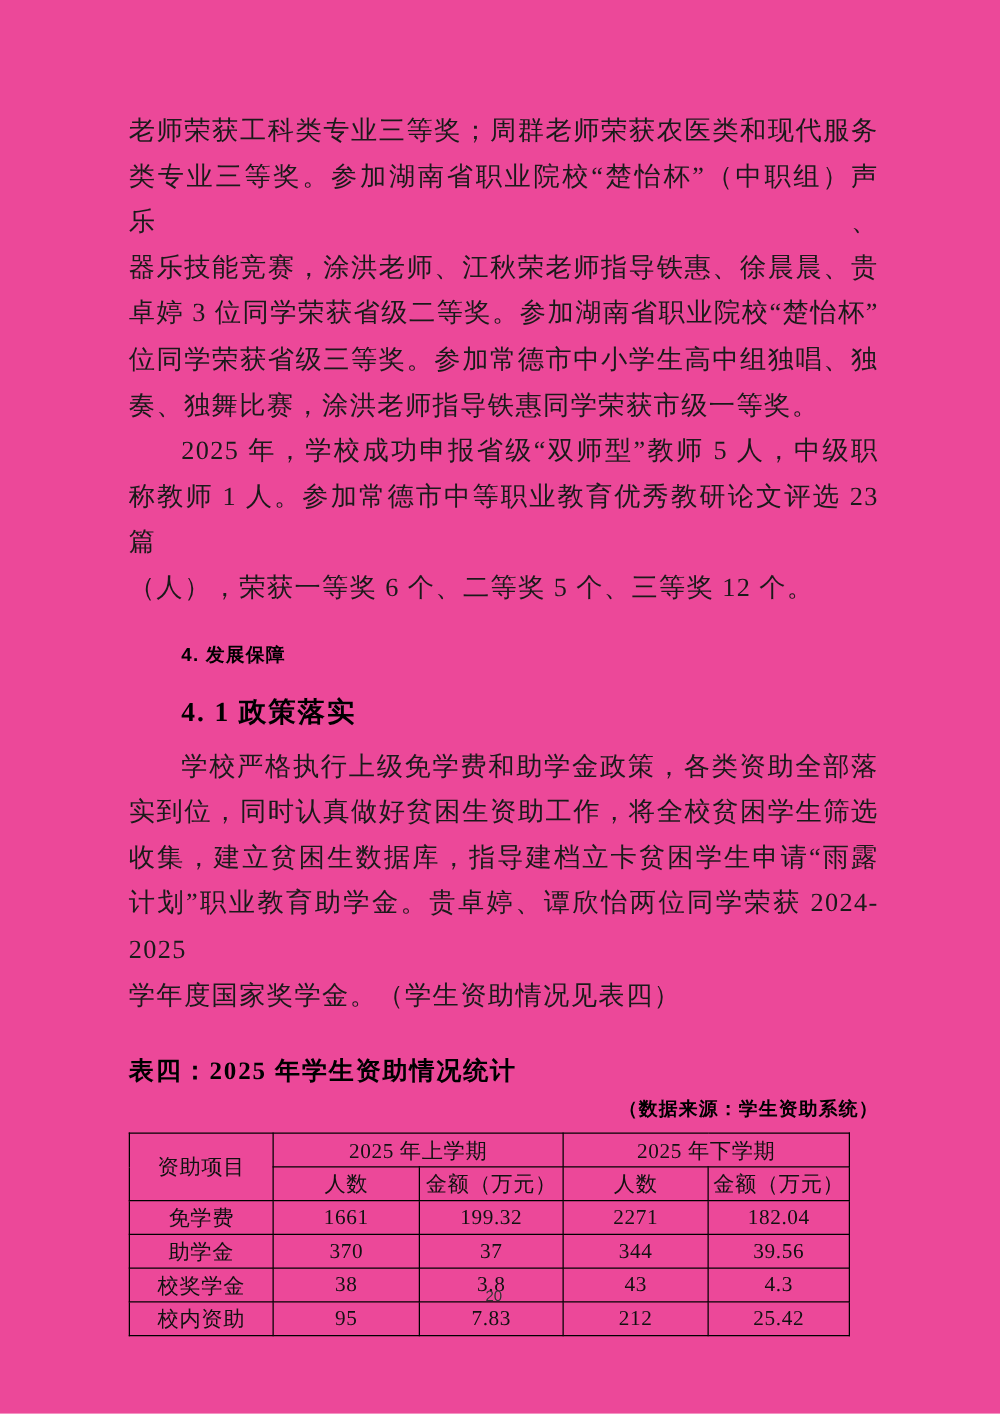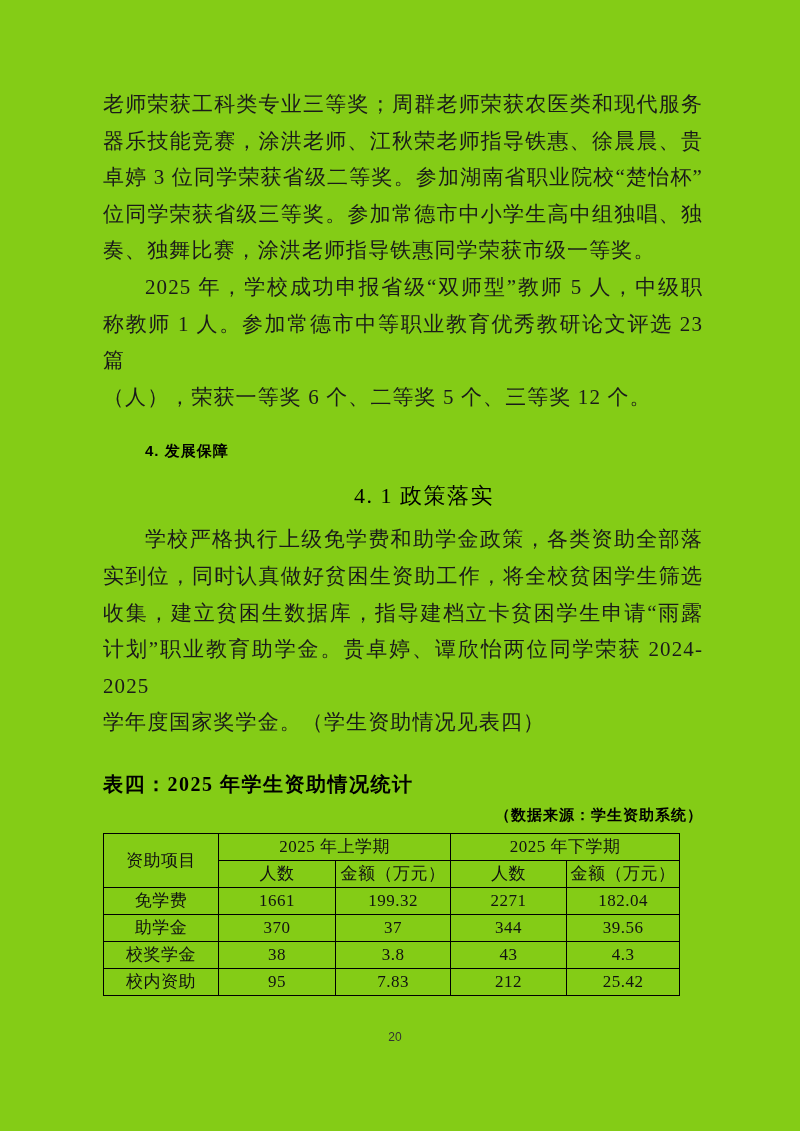--- a/index.html
+++ b/index.html
@@ -4,21 +4,21 @@
 <style>
   html, body {
     margin: 0;
     padding: 0;
     background: #ffffff;
   }
   .page {
     position: relative;
     width: 800px;
     height: 1131px;
-    background: #84cc16;
+    background: #ec4899;
     color: #1a1a1a;
     font-family: "Liberation Serif", "DejaVu Serif", serif;
     overflow: hidden;
   }
   .text-block {
     position: absolute;
     left: 103px;
     top: 86px;
     width: 600px;
   }
@@ -43,26 +43,25 @@
     font-family: "Liberation Sans", "DejaVu Sans", sans-serif;
     font-weight: bold;
     font-size: 15px;
     line-height: 30px;
     color: #000000;
     letter-spacing: 1px;
   }
   .h-subsection {
     margin: 15px 0 0 42px;
     font-family: "Liberation Serif", "DejaVu Serif", serif;
-    font-weight: normal;
+    font-weight: bold;
     font-size: 22px;
     line-height: 30px;
     color: #000000;
     letter-spacing: 1.5px;
-    text-align: center;
   }
   .para.after-heading {
     margin-top: 10px;
   }
   .table-title {
     margin-top: 26px;
     text-align: left;
     font-weight: bold;
     font-size: 20px;
     line-height: 34px;
@@ -108,20 +107,21 @@
   }
 </style>
 </head>
 <body>
 
 <div class="page">
   <div class="text-block">
 
     <div class="para">
         <div class="line first">老师荣获工科类专业三等奖；周群老师荣获农医类和现代服务</div>
+        <div class="line">类专业三等奖。参加湖南省职业院校“楚怡杯”（中职组）声乐、</div>
         <div class="line">器乐技能竞赛，涂洪老师、江秋荣老师指导铁惠、徐晨晨、贵</div>
         <div class="line">卓婷 3 位同学荣获省级二等奖。参加湖南省职业院校“楚怡杯”</div>
         <div class="line">位同学荣获省级三等奖。参加常德市中小学生高中组独唱、独</div>
         <div class="line last">奏、独舞比赛，涂洪老师指导铁惠同学荣获市级一等奖。</div>
       </div>
 
     <div class="para indent">
         <div class="line first">2025 年，学校成功申报省级“双师型”教师 5 人，中级职</div>
         <div class="line">称教师 1 人。参加常德市中等职业教育优秀教研论文评选 23 篇</div>
         <div class="line last">（人），荣获一等奖 6 个、二等奖 5 个、三等奖 12 个。</div>

